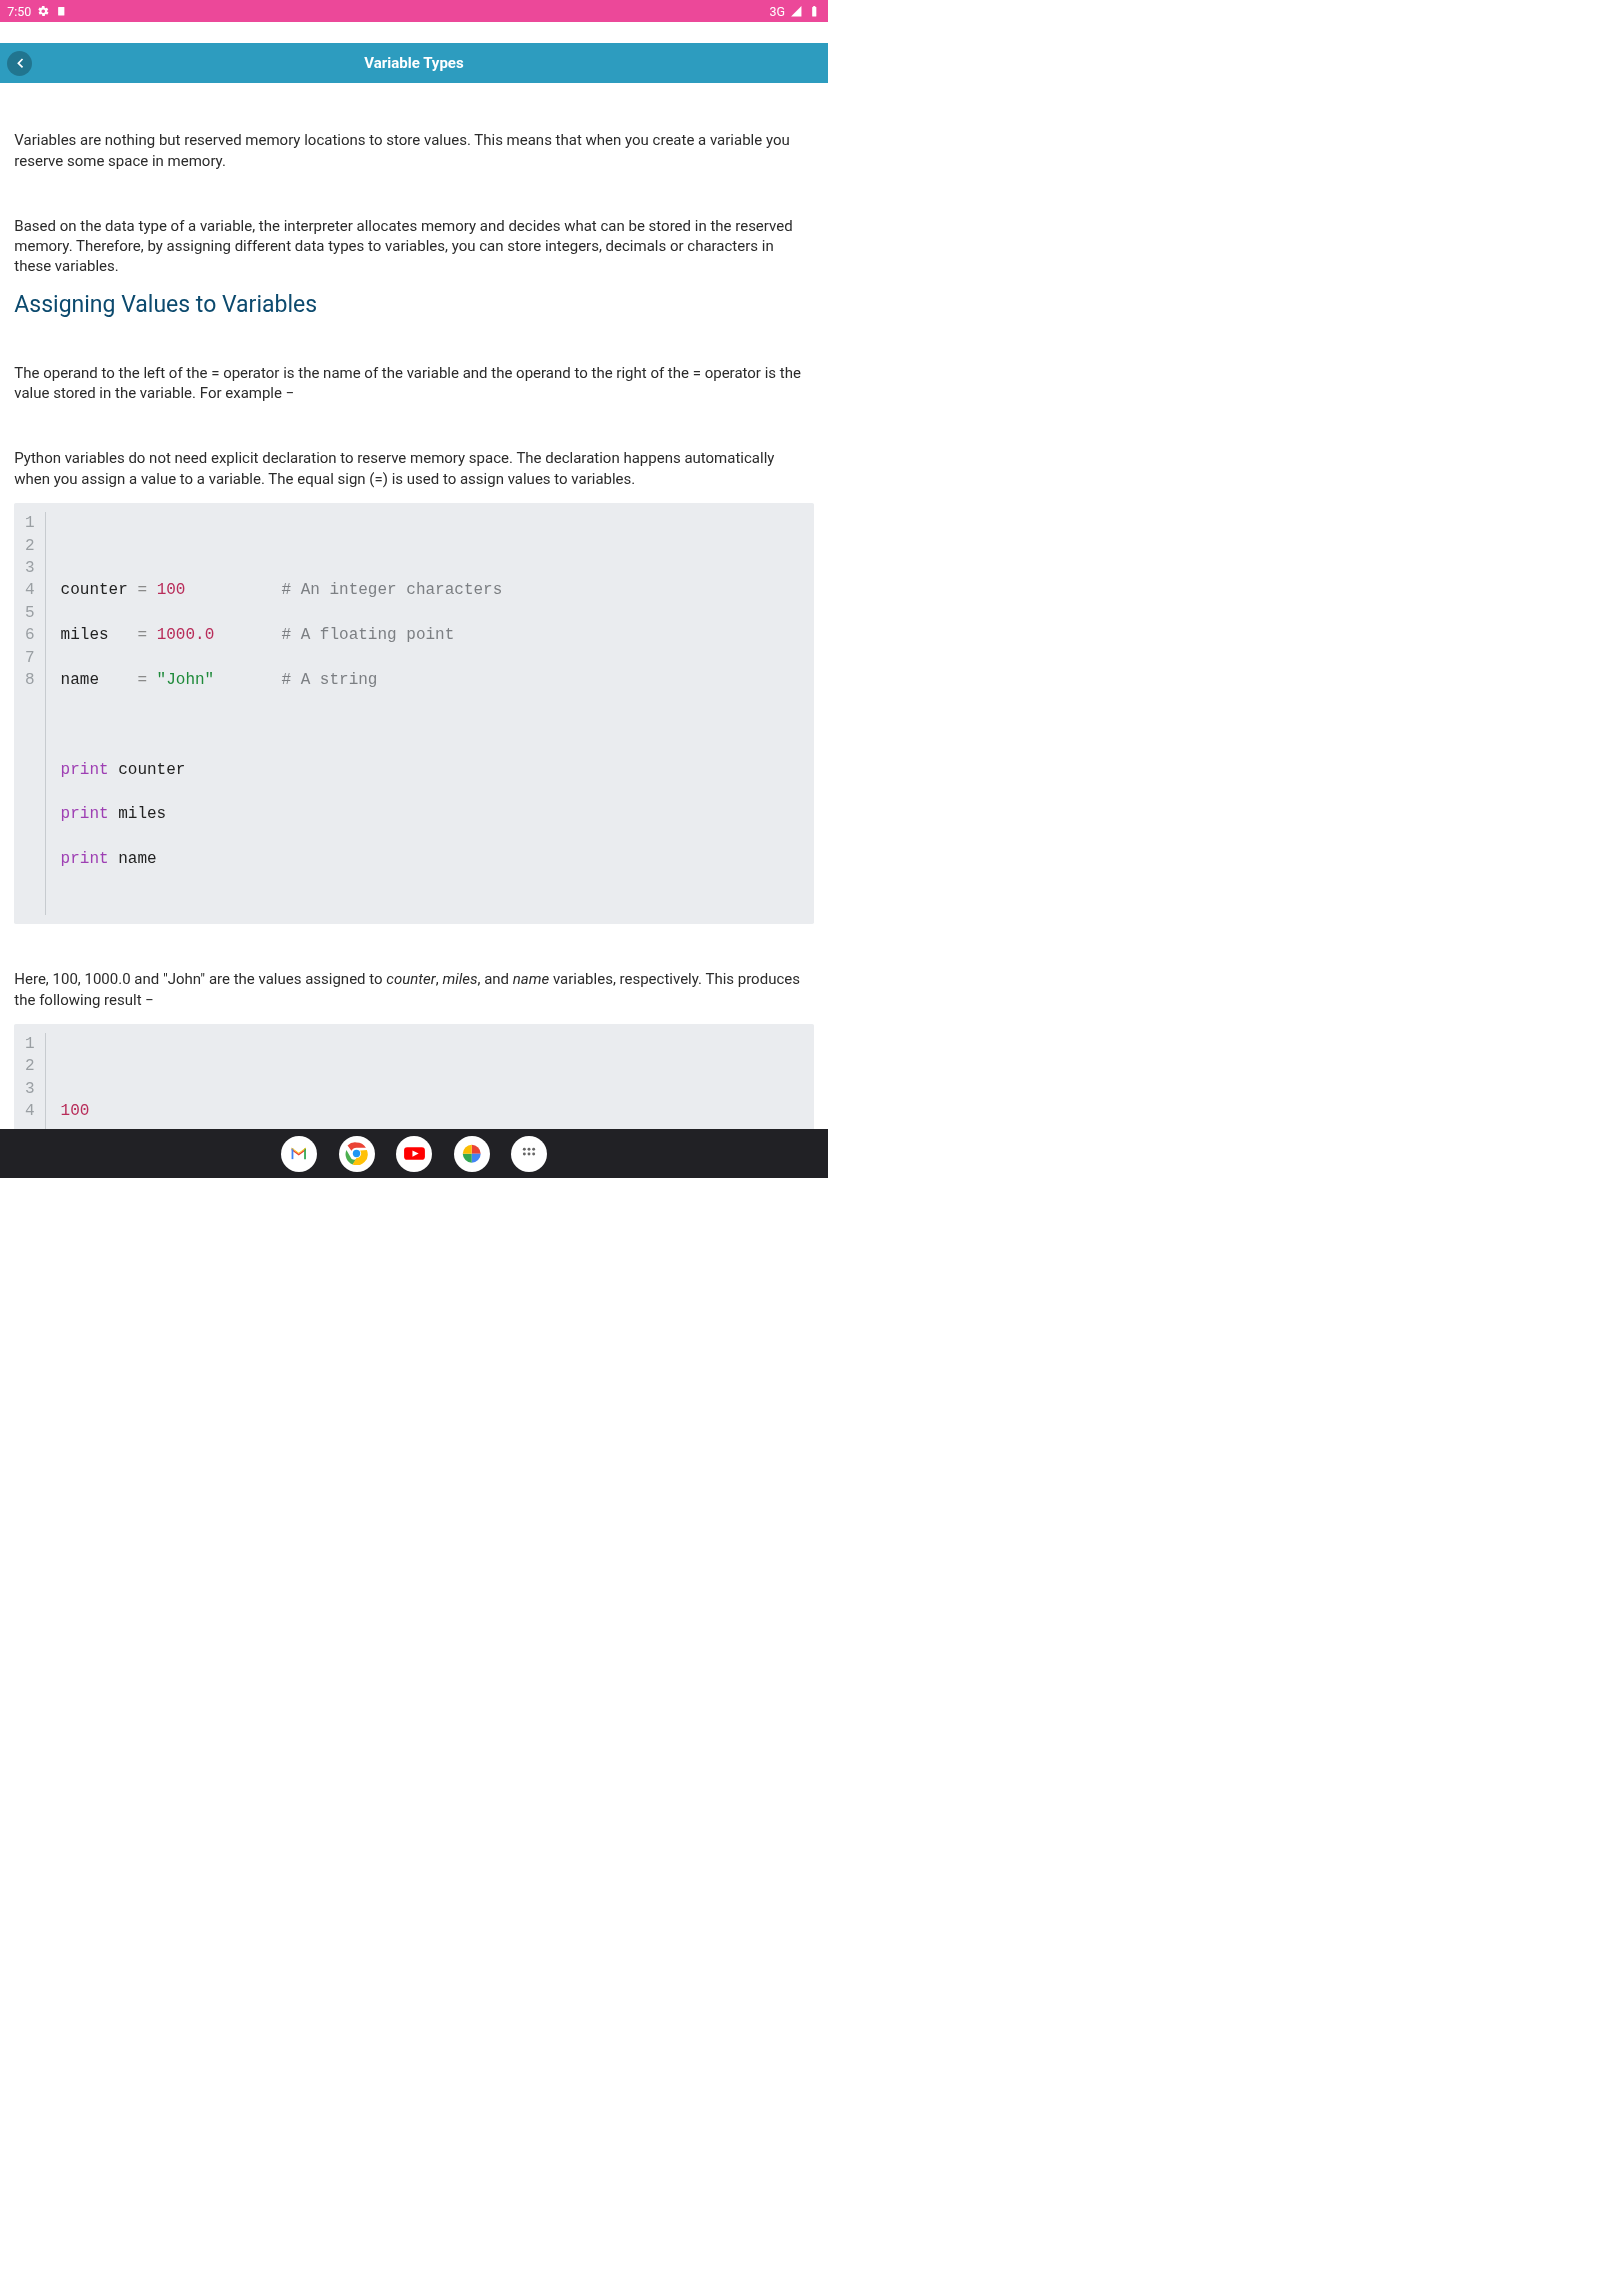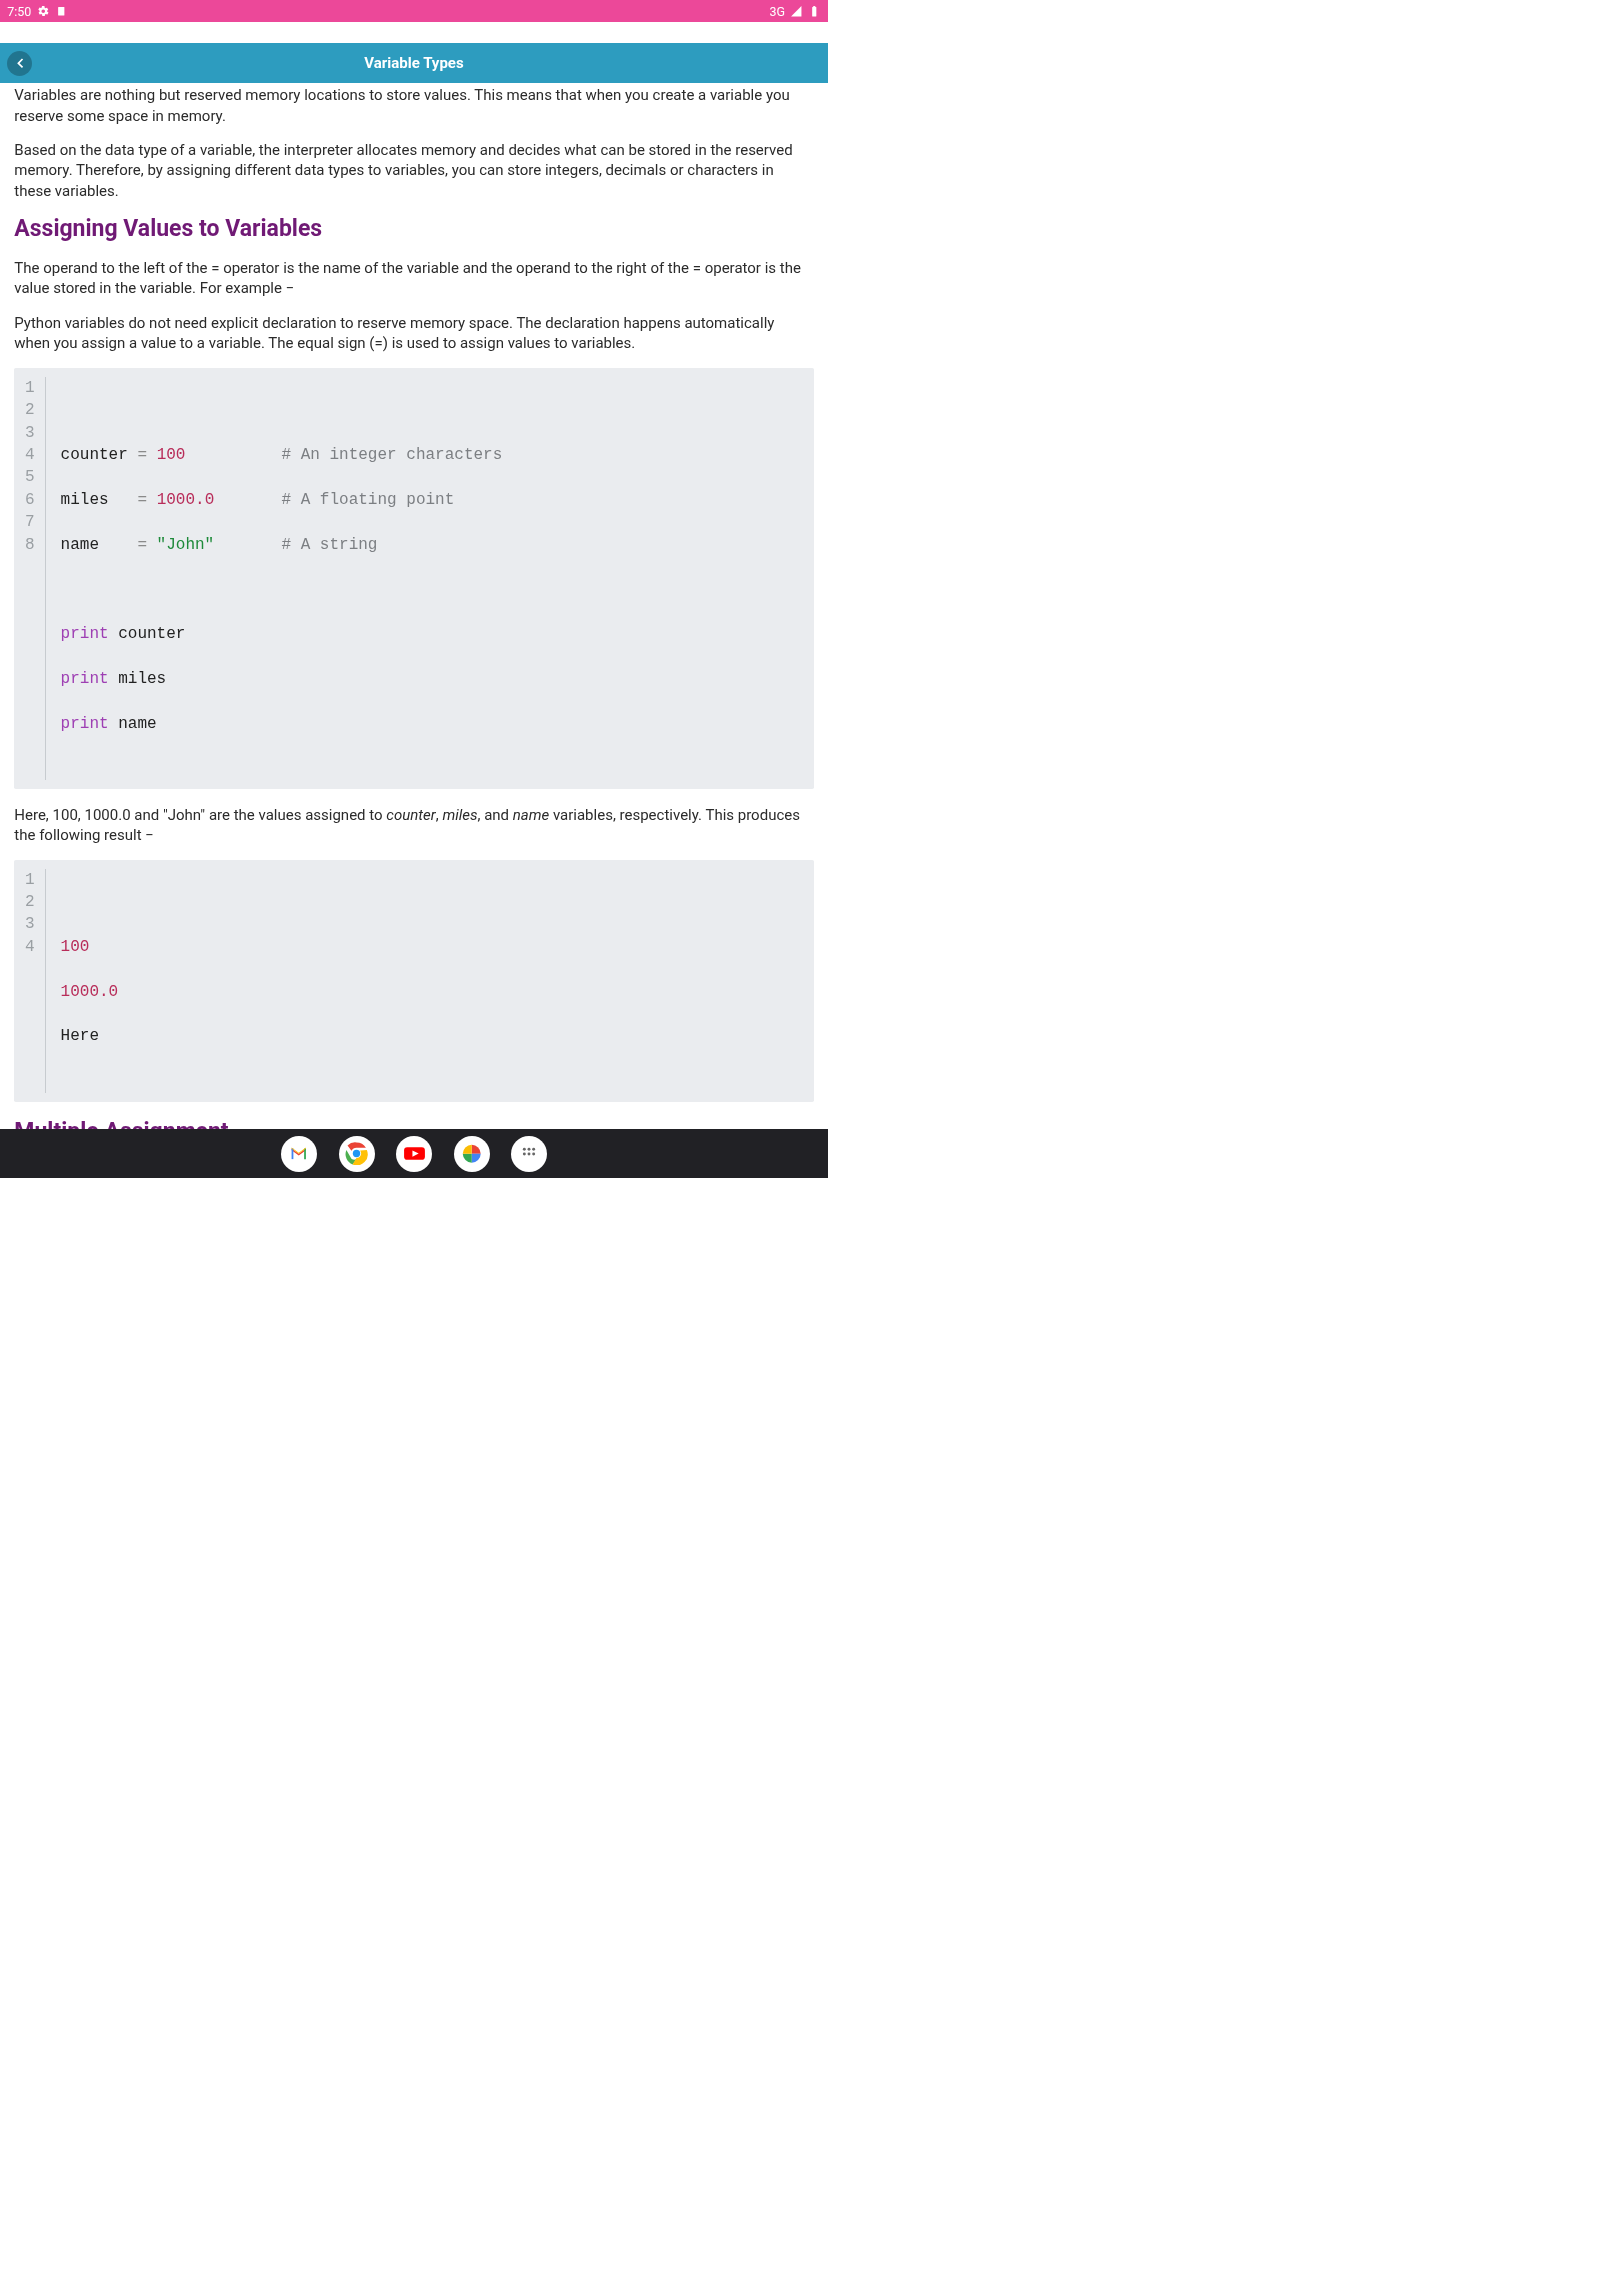--- a/index.html
+++ b/index.html
@@ -56,26 +56,27 @@
     right: 0;
     bottom: 49px;
     overflow: hidden;
     padding: 22.4px 14.3px 0 14.3px;
   }
   .content p {
     font-size: 15px;
     line-height: 1.35;
     margin-bottom: 14.3px;
     color: #2b2b2b;
+    margin-top: 45px;
   }
   .content h2 {
     font-size: 23px;
-    font-weight: 700;
+    font-weight: 400;
     margin: 12.5px 0 16px 0;
-    color: #701a75;
+    color: #0c4a6e;
   }
   .code-block {
     background: #eaecef;
     border-radius: 1.8px;
     padding: 9px 0 9px 0;
     margin-bottom: 16px;
     font-family: "Courier New", Courier, monospace;
     font-size: 16px;
     line-height: 1.4;
     display: flex;

